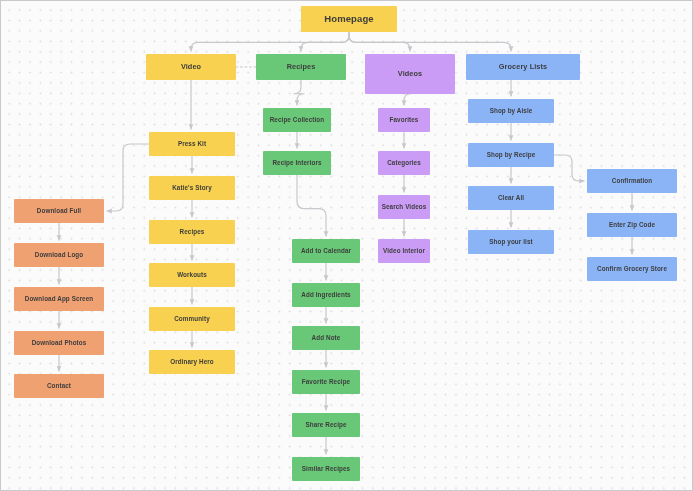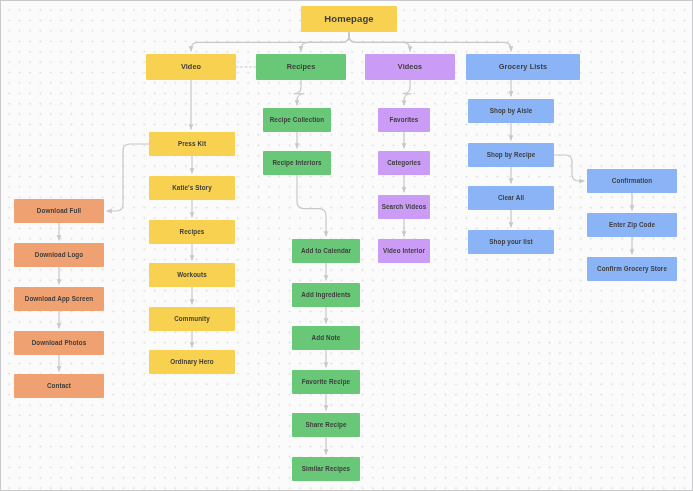--- a/index.html
+++ b/index.html
@@ -96,21 +96,21 @@
   <div id="node-layer">
       <div class="node root" style="left: 300px; top: 5px; width: 96px; height: 26px; background: rgb(247, 209, 79); color: rgb(61, 61, 61);">
         <span>Homepage</span>
       </div>
       <div class="node cat" style="left: 145px; top: 53px; width: 90px; height: 26px; background: rgb(247, 209, 79); color: rgb(61, 61, 61);">
         <span>Video</span>
       </div>
       <div class="node cat" style="left: 255px; top: 53px; width: 90px; height: 26px; background: rgb(105, 200, 119); color: rgb(61, 61, 61);">
         <span>Recipes</span>
       </div>
-      <div class="node cat" style="left: 364px; top: 53px; width: 90px; height: 26px; background: rgb(203, 156, 245); color: rgb(61, 61, 61);">
+      <div class="node cat" style="left: 364px; top: 53px; width: 90px; height: 40px; background: rgb(203, 156, 245); color: rgb(61, 61, 61);">
         <span>Videos</span>
       </div>
       <div class="node cat" style="left: 465px; top: 53px; width: 114px; height: 26px; background: rgb(139, 180, 247); color: rgb(61, 61, 61);">
         <span>Grocery Lists</span>
       </div>
       <div class="node leaf" style="left: 148px; top: 131px; width: 86px; height: 24px; background: rgb(247, 209, 79); color: rgb(61, 61, 61);">
         <span>Press Kit</span>
       </div>
       <div class="node leaf" style="left: 148px; top: 175px; width: 86px; height: 24px; background: rgb(247, 209, 79); color: rgb(61, 61, 61);">
         <span>Katie's Story</span>

